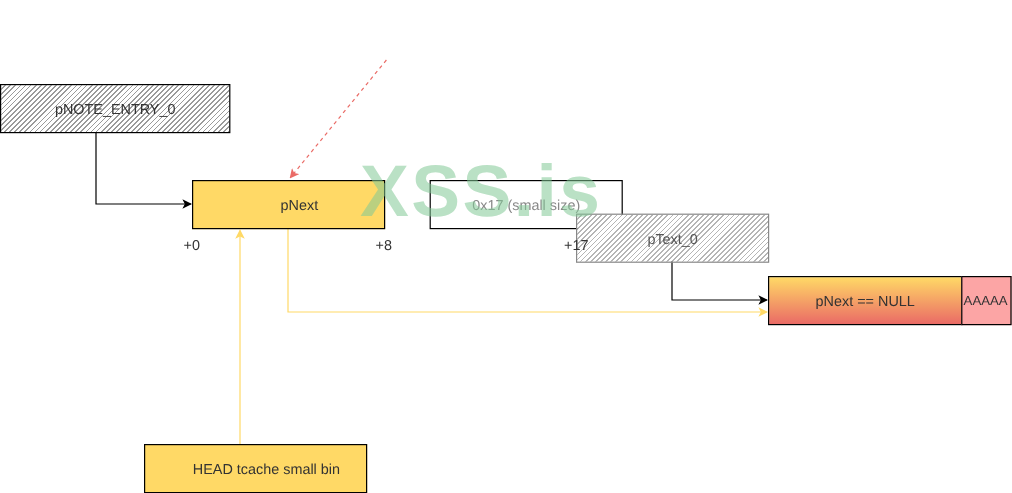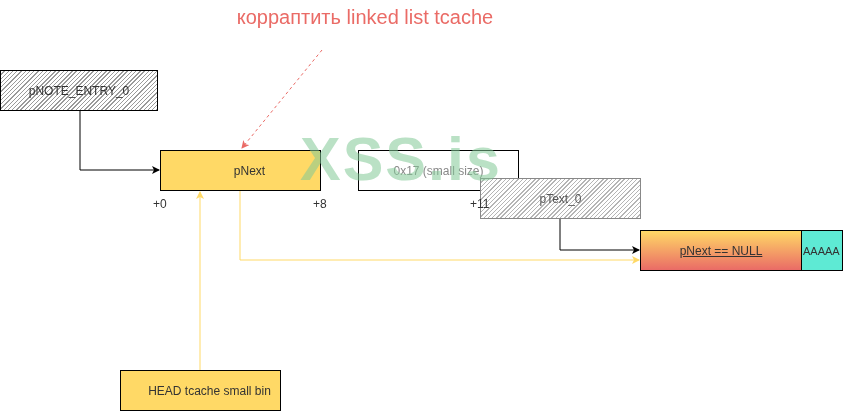--- a/index.html
+++ b/index.html
@@ -1,22 +1,22 @@
 <!DOCTYPE html>
 <html><head>
 <meta charset="utf-8">
 <style>
   html, body { margin:0; padding:0; background:#ffffff; }
   body { width:843px; height:411px; position:relative; overflow:hidden; font-family:"Liberation Sans", sans-serif; }
   .box { position:absolute; box-sizing:border-box; border:1px solid #000; display:flex; align-items:center; justify-content:center; font-size:12px; color:#333; }
   .hatch { background: repeating-linear-gradient(135deg, #ffffff 0px, #ffffff 2px, #9a9a9a 2px, #9a9a9a 3px); }
   .hatch-light { background: repeating-linear-gradient(135deg, #ffffff 0px, #ffffff 2px, #b5b5b5 2px, #b5b5b5 3px); border-color:#888; }
   .yellow { background:#ffd966;padding-left:18px; }
-  .grad { background: linear-gradient(to bottom, #ffd966 0%, #ea6b66 100%); text-decoration: underline; }
-  .red { background:#5eead4; }
+  .grad { background: linear-gradient(to bottom, #ffd966 0%, #ea6b66 100%); }
+  .red { background:#fca5a5; }
   .label { position:absolute; font-size:12px; color:#333; }
   .annot { position:absolute; color:#ea6b66; font-size:20px; text-align:center; line-height:28px; }
   .wm { position:absolute; color:rgba(130,200,150,0.55); font-weight:bold; font-size:61px; letter-spacing:2px; font-family:"Liberation Sans", sans-serif; }
   .txtbg { padding:0 2px; }
   svg.lines { position:absolute; left:0; top:0; }
 </style>
 </head>
 <body>
 
 <svg class="lines" width="843" height="411">
@@ -37,45 +37,44 @@
   <polyline points="560,190 560,250 639,250" fill="none" stroke="#000" stroke-width="1" marker-end="url(#arrBlack)"></polyline>
 
   <polyline points="240,190 240,260 639,260" fill="none" stroke="#ffd966" stroke-width="1" marker-end="url(#arrYellow)"></polyline>
 
   <polyline points="200,370 200,192" fill="none" stroke="#ffd966" stroke-width="1" marker-end="url(#arrYellow)"></polyline>
 
   <line x1="322" y1="50" x2="242" y2="148" stroke="#ea6b66" stroke-width="1" stroke-dasharray="3,3" marker-end="url(#arrRed)"></line>
 </svg>
 
 <div class="annot" style="left:140px; top:3px; width:450px;">
-  <div>корраптить linked list tcache</div>
 </div>
 
-<div class="box hatch" style="left:0; top:70px; width:158px; height:41px;">
+<div class="box hatch" style="left:0; top:70px; width:192px; height:41px;">
   <span class="txtbg">pNOTE_ENTRY_0</span>
 </div>
 
 <div class="box yellow" style="left:160px; top:150px; width:161px; height:41px;">
   <span>pNext</span>
 </div>
 <div class="box" style="left:320px; top:150px; width:161px; height:41px; background:#fff; color:#888;margin-left:38px;">
   <span>0x17 (small size)</span>
 </div>
 <div class="box hatch-light" style="left:480px; top:150px; width:161px; height:41px; color:#555;margin-top:28px;">
   <span>pText_0</span>
 </div>
 
 <span class="label" style="left:153px; top:197px;">+0</span>
 <span class="label" style="left:313px; top:197px;">+8</span>
-<span class="label" style="left:470px; top:197px;">+11</span>
+<span class="label" style="left:470px; top:197px;">+17</span>
 
 <div class="box grad" style="left:640px; top:230px; width:162px; height:41px;">
   <span>pNext == NULL</span>
 </div>
 <div class="box red" style="left:801px; top:230px; width:42px; height:41px; font-size:11px; justify-content:flex-start; padding-left:1px;">
   <span>AAAAA</span>
 </div>
 
-<div class="box yellow" style="left:120px; top:370px; width:161px; height:41px;">
+<div class="box yellow" style="left:120px; top:370px; width:186px; height:41px;">
   <span>HEAD tcache small bin</span>
 </div>
 
 <div class="wm" style="left:300px; top:124px;">XSS.is</div>
 
 </body></html>

